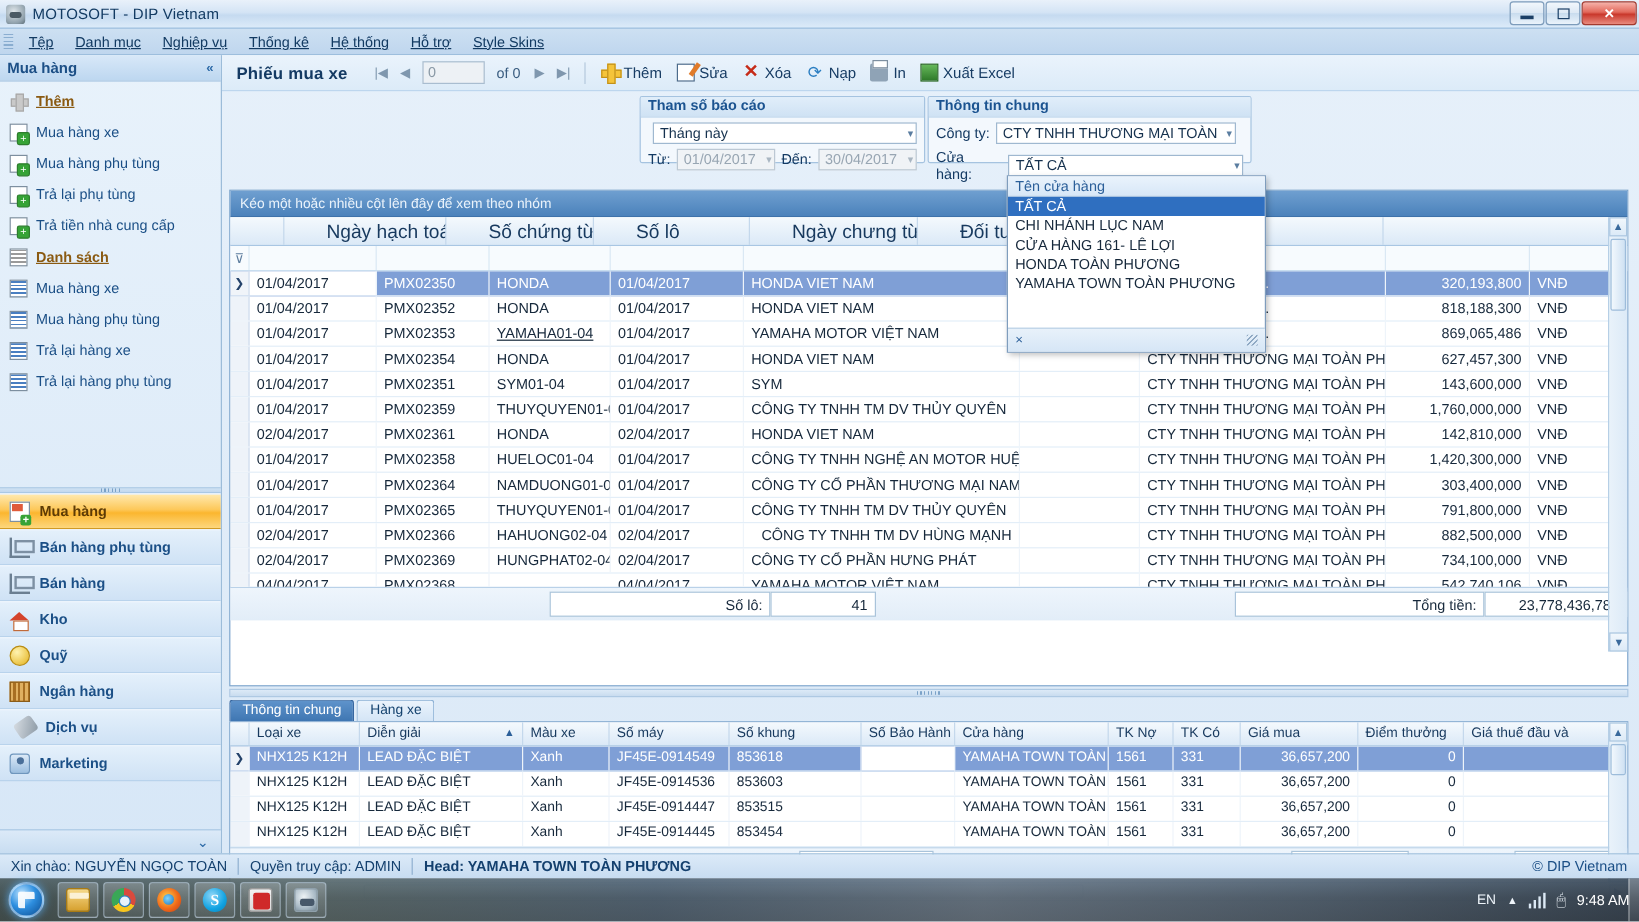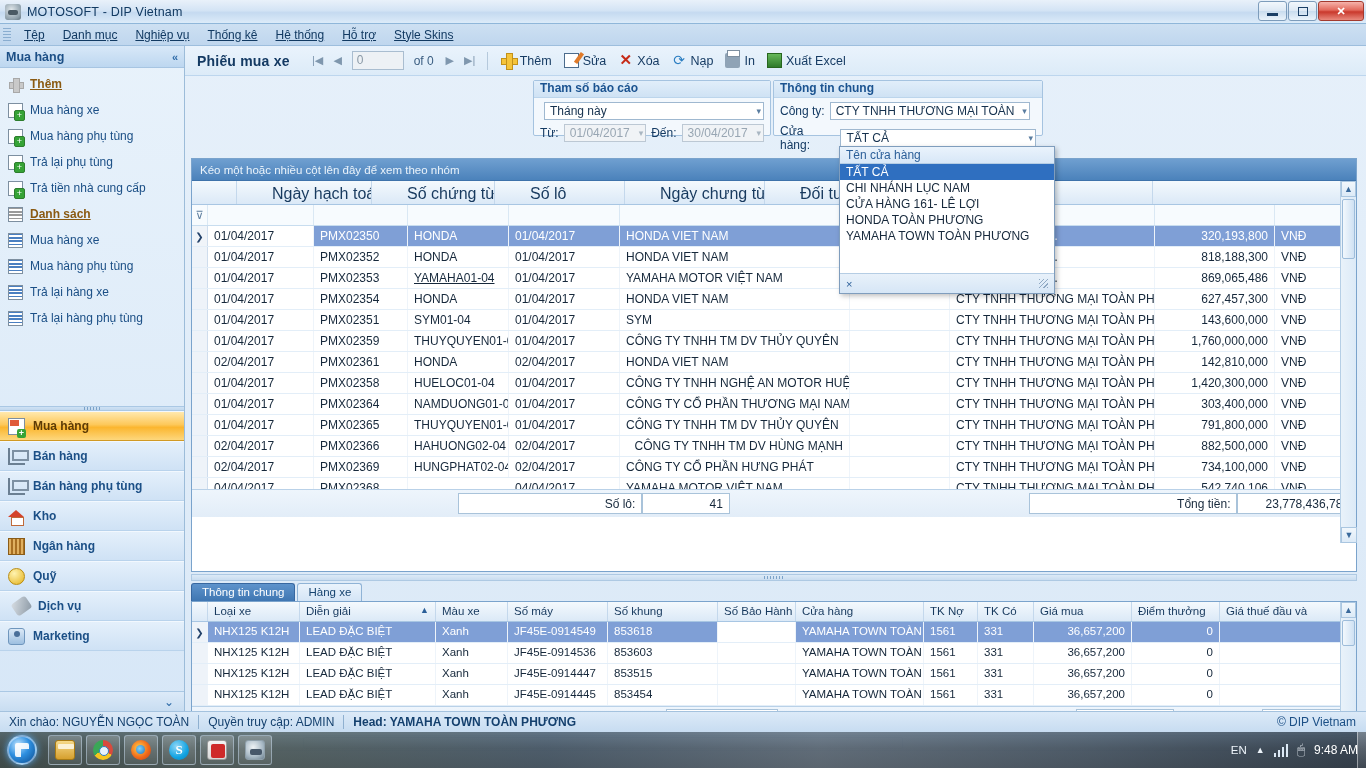--- a/index.html
+++ b/index.html
@@ -388,37 +388,37 @@
     <div class="sb-sep">
         <span class="dots"></span>
       </div>
     <div class="sb-groups">
       <div class="grp-item active">
         <span class="gic gic-buy"></span>
         <span>Mua hàng</span>
       </div>
       <div class="grp-item">
         <span class="gic gic-cart"></span>
-        <span>Bán hàng</span>
+        <span>Bán hàng phụ tùng</span>
       </div>
       <div class="grp-item">
         <span class="gic gic-cart"></span>
-        <span>Bán hàng phụ tùng</span>
+        <span>Bán hàng</span>
       </div>
       <div class="grp-item">
         <span class="gic gic-home"></span>
         <span>Kho</span>
       </div>
       <div class="grp-item">
+        <span class="gic gic-fund"></span>
+        <span>Quỹ</span>
+      </div>
+      <div class="grp-item">
         <span class="gic gic-bank"></span>
         <span>Ngân hàng</span>
-      </div>
-      <div class="grp-item">
-        <span class="gic gic-fund"></span>
-        <span>Quỹ</span>
       </div>
       <div class="grp-item">
         <span class="gic gic-wrench"></span>
         <span>Dịch vụ</span>
       </div>
       <div class="grp-item">
         <span class="gic gic-user"></span>
         <span>Marketing</span>
       </div>
     </div>

